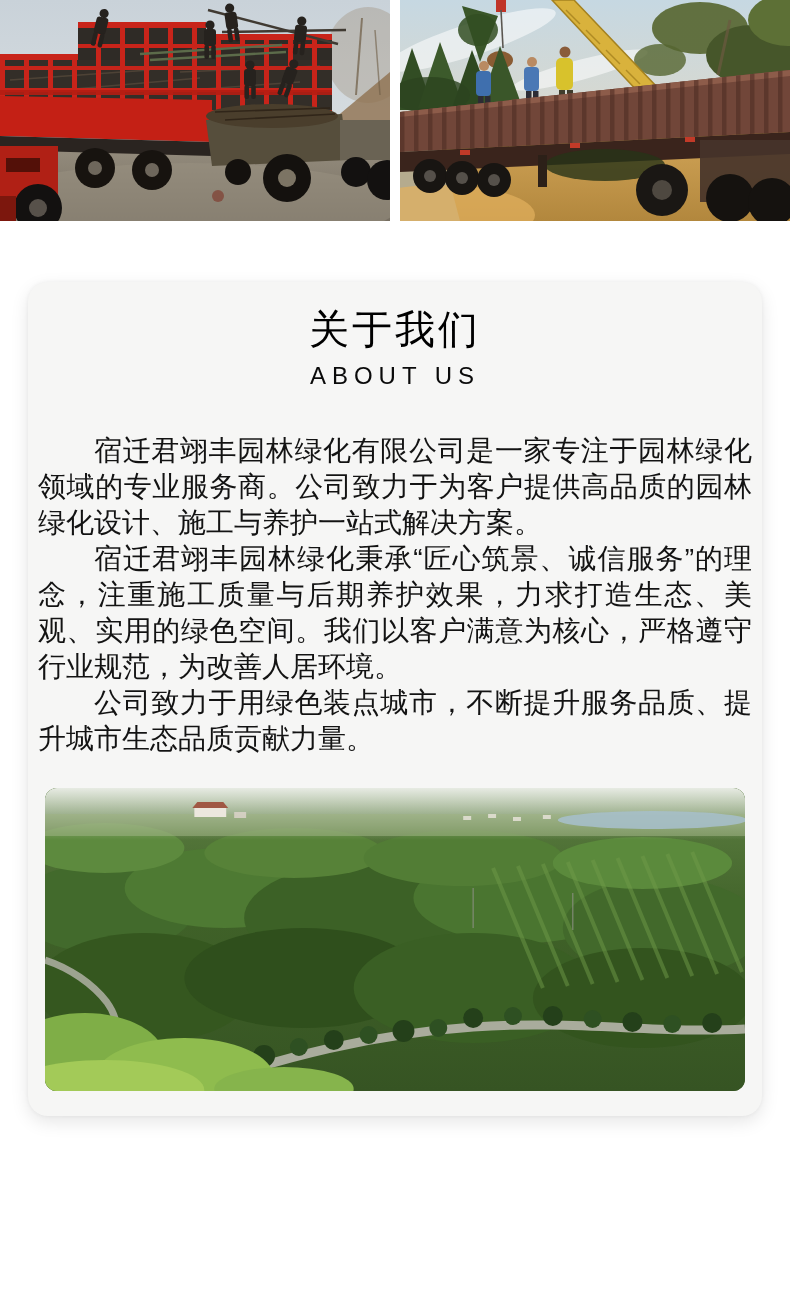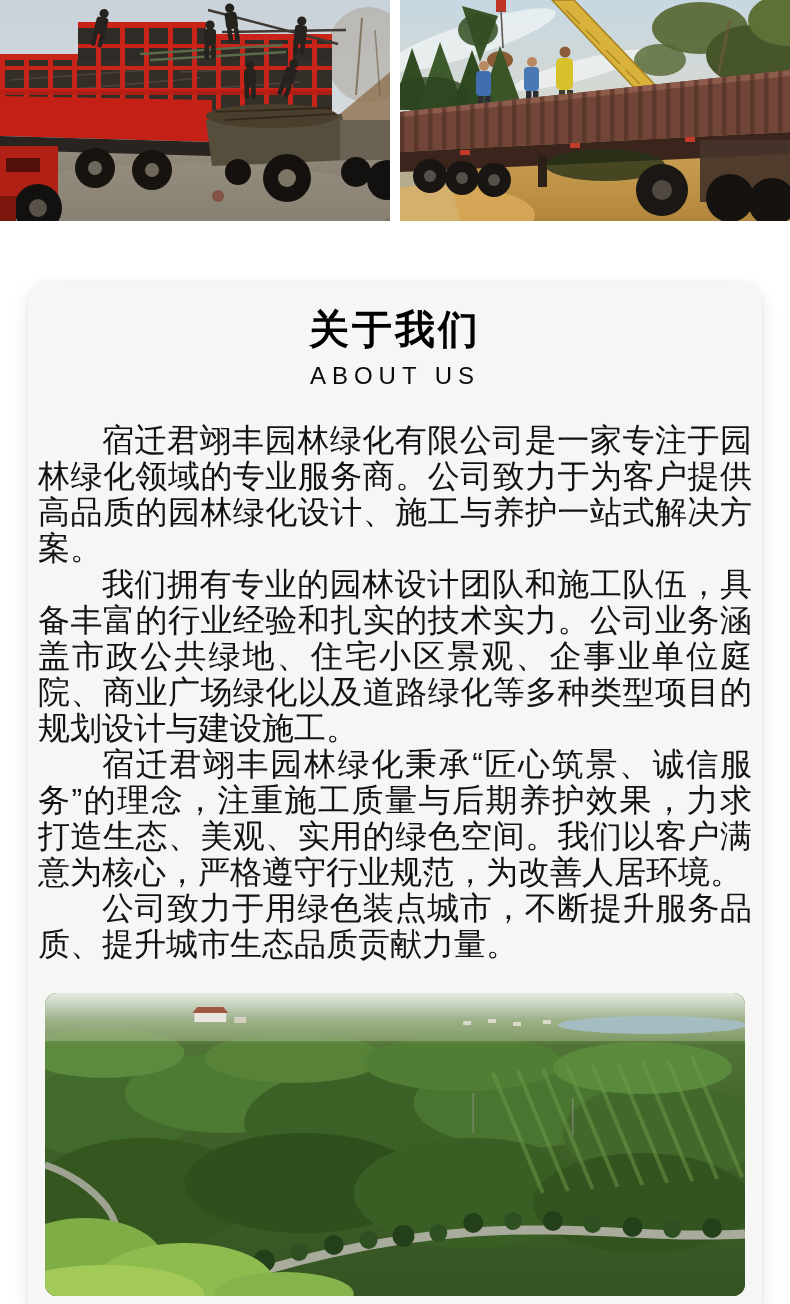--- a/index.html
+++ b/index.html
@@ -11,30 +11,30 @@
   .photo-row{display:flex;gap:10px;height:221px;}
   .photo{flex:0 0 390px;height:221px;overflow:hidden;background:#ccd4da;}
   .photo svg{display:block;width:100%;height:100%;}
   .about-card{
     width:734px;margin:61px auto 0;box-sizing:border-box;
     background:#f6f6f5;border-radius:20px;
     box-shadow:0 6px 18px rgba(0,0,0,.10),0 0 4px rgba(0,0,0,.05);
     padding:24px 7px 25px;
   }
   .about-title{
-    margin:0;font-size:40px;line-height:46px;font-weight:700;
+    margin:0;font-size:40px;line-height:46px;font-weight:400;
     text-align:center;letter-spacing:3px;color:#000;
   }
   .about-subtitle{
     margin-top:9px;text-align:center;font-size:24px;line-height:29px;
     font-weight:400;letter-spacing:6px;color:#0a0a0a;
   }
   .about-text{
-    margin-top:32px;padding:0 3px;
-    font-size:32px;line-height:36px;text-align:justify;color:#131313;
+    margin-top:43px;padding:0 3px;
+    font-size:28px;line-height:36px;text-align:justify;color:#131313;
   }
   .about-text p{margin:0;text-indent:2em;}
   .nursery-photo{
     margin:31px 10px 0;height:303px;border-radius:12px;overflow:hidden;
     background:#44672f;
   }
   .nursery-photo svg{display:block;width:100%;height:100%;}
 </style>
 </head>
 <body>
@@ -222,21 +222,20 @@
       </svg>
     </div>
   </div>
 
   <section class="about-card">
     <h1 class="about-title">关于我们</h1>
     <div class="about-subtitle">ABOUT US</div>
 
     <div class="about-text">
       <p>宿迁君翊丰园林绿化有限公司是一家专注于园林绿化领域的专业服务商。公司致力于为客户提供高品质的园林绿化设计、施工与养护一站式解决方案。</p>
-      <p>我们拥有专业的园林设计团队和施工队伍，具备丰富的行业经验和扎实的技术实力。公司业务涵盖市政公共绿地、住宅小区景观、企事业单位庭院、商业广场绿化以及道路绿化等多种类型项目的规划设计与建设施工。</p>
       <p>宿迁君翊丰园林绿化秉承“匠心筑景、诚信服务”的理念，注重施工质量与后期养护效果，力求打造生态、美观、实用的绿色空间。我们以客户满意为核心，严格遵守行业规范，为改善人居环境。</p>
       <p>公司致力于用绿色装点城市，不断提升服务品质、提升城市生态品质贡献力量。</p>
     </div>
 
     <div class="nursery-photo">
       <svg viewBox="0 0 703 303" preserveAspectRatio="none">
         <defs>
           <linearGradient id="can3" x1="0" y1="0" x2="0" y2="1">
             <stop offset="0" stop-color="#5d7f42"></stop>
               <stop offset="0.45" stop-color="#3f6128"></stop>

